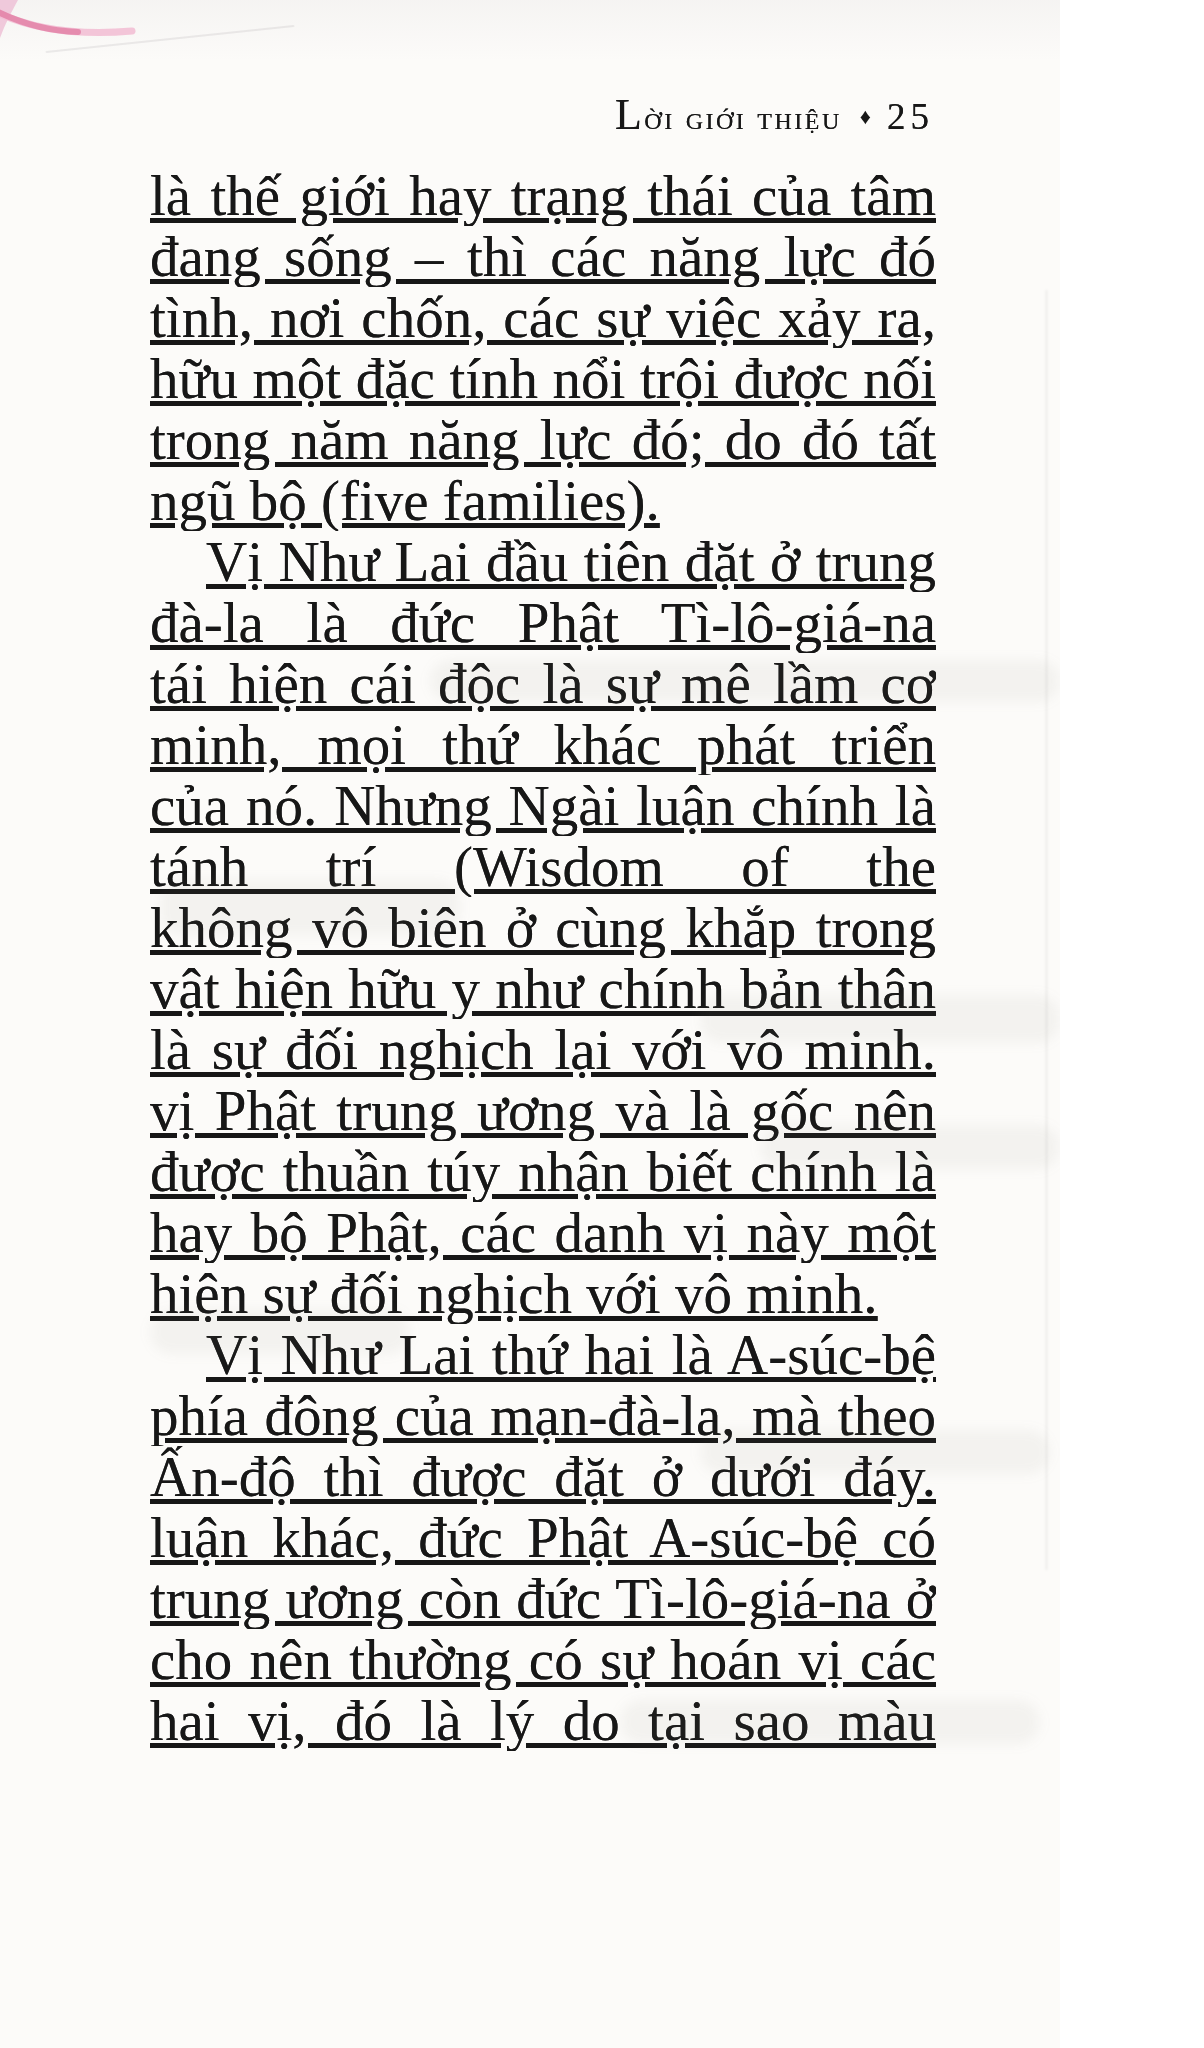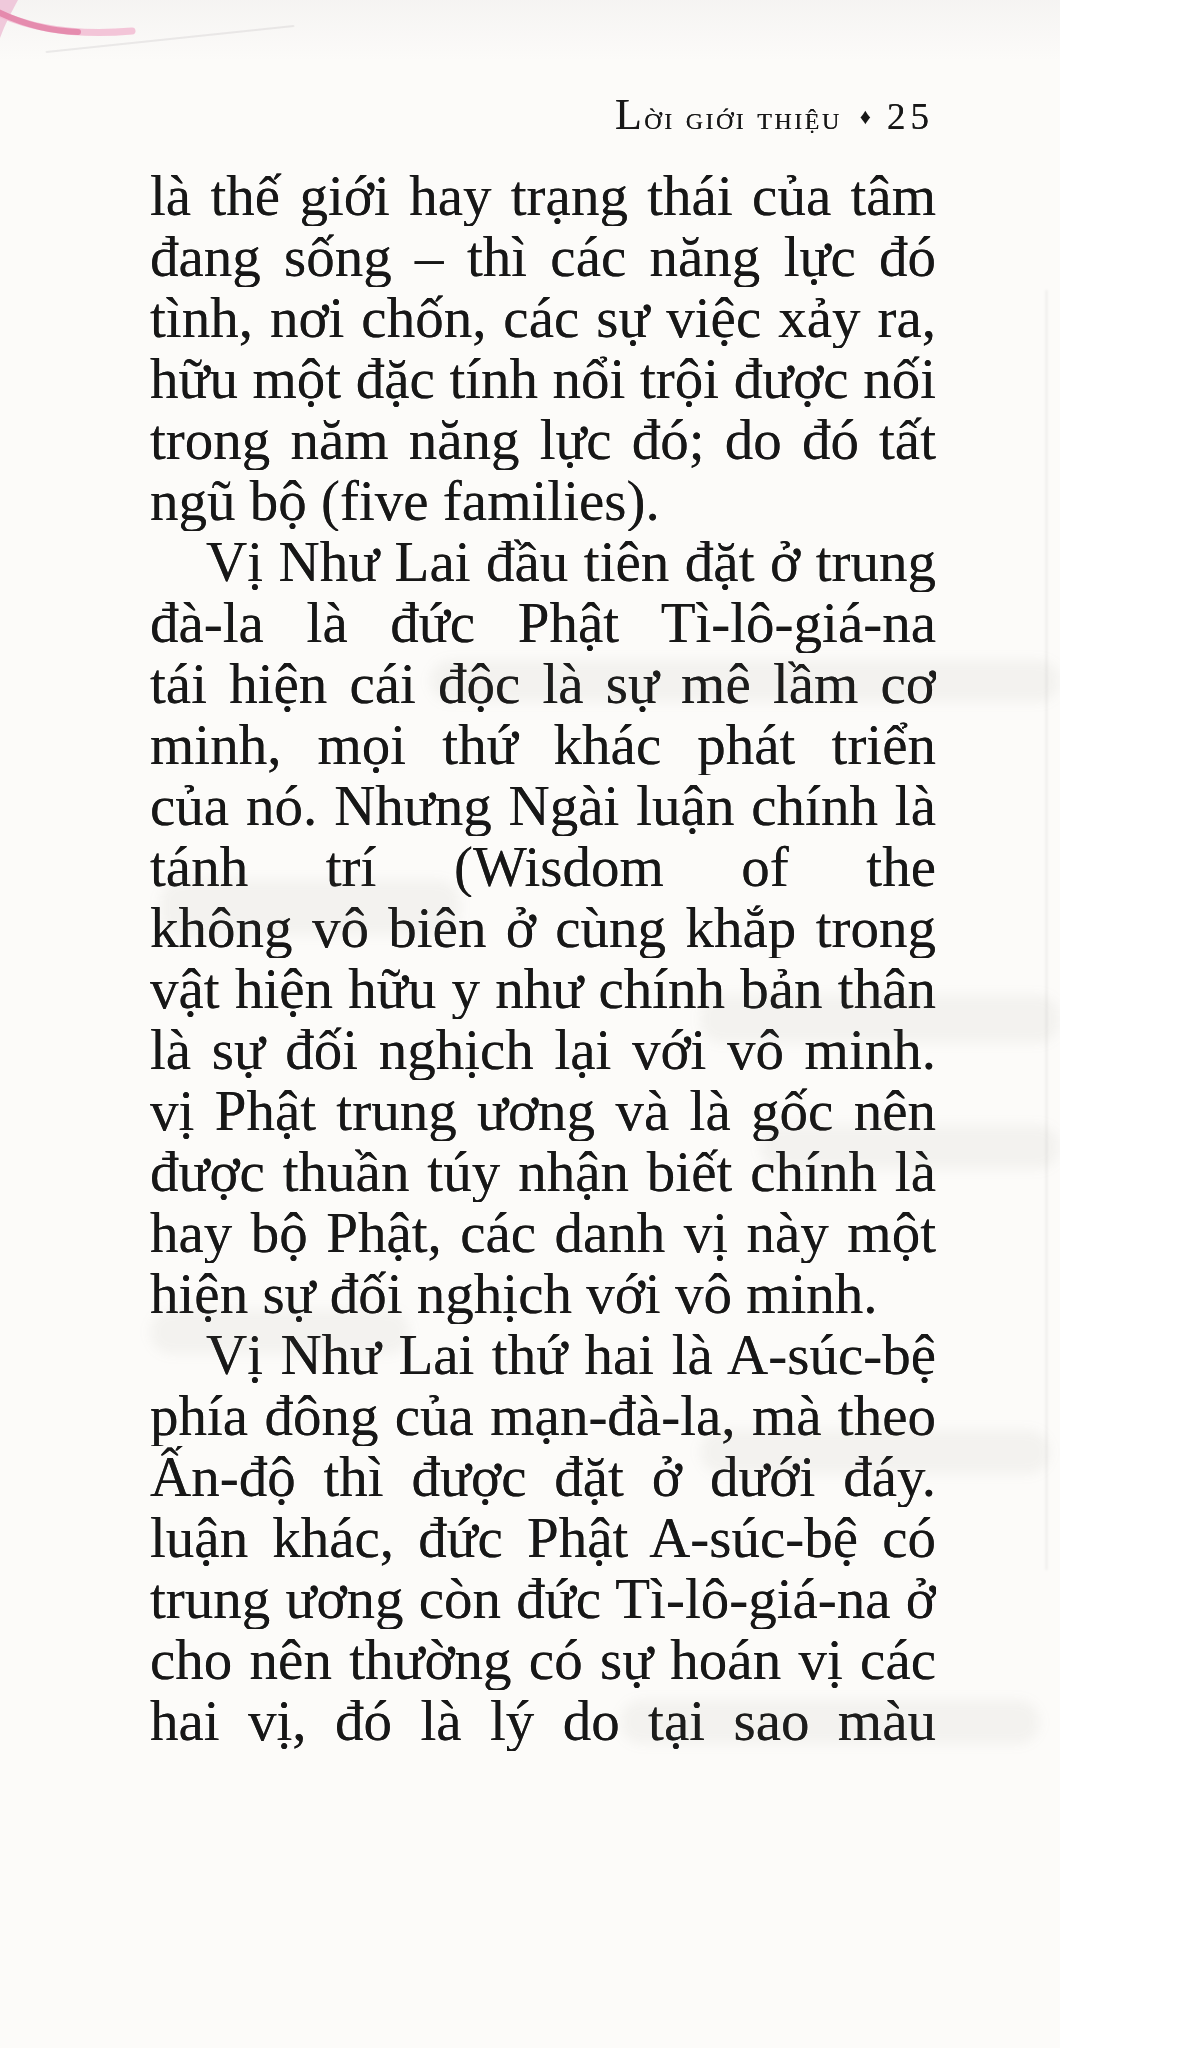--- a/index.html
+++ b/index.html
@@ -9,20 +9,21 @@
   .page {
     position: relative;
     width: 1060px;
     height: 2048px;
     background:
       linear-gradient(180deg, rgba(120,110,120,0.05) 0%, rgba(120,110,120,0.0) 3%),
       #fcfbf9;
     overflow: hidden;
     font-family: "Liberation Serif", "DejaVu Serif", serif;
     color: #171717;
+    text-decoration: underline;
   }
 
   
   .corner-mark {
     position: absolute;
     top: 0;
     left: 0;
     pointer-events: none;
   }
   .scratch-line {

